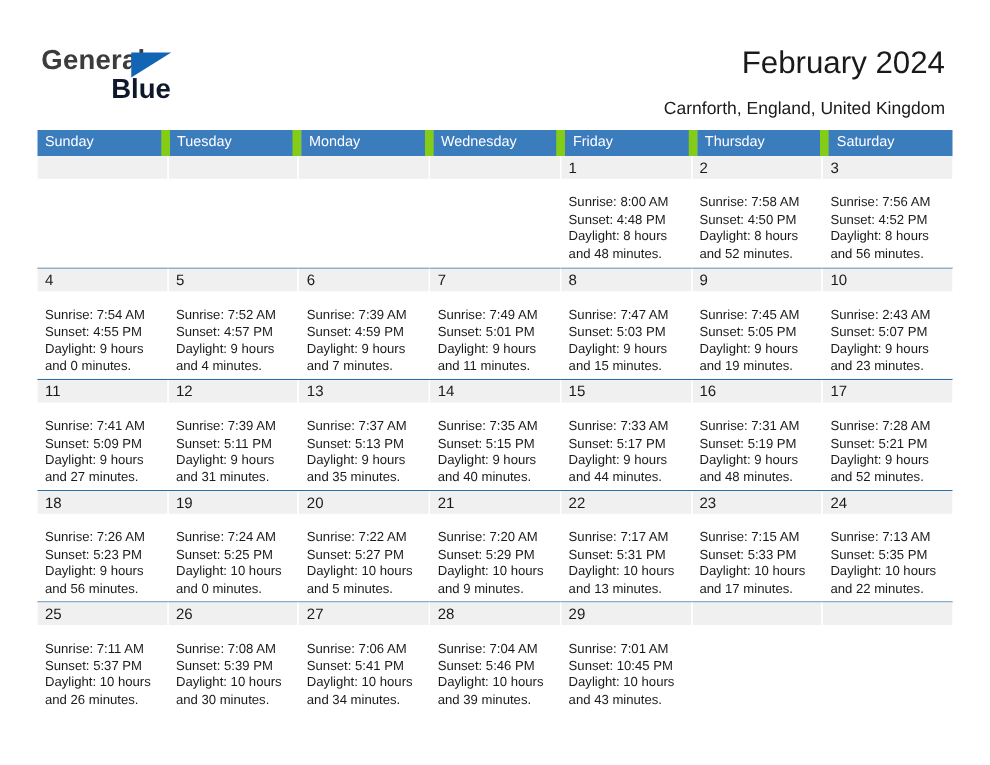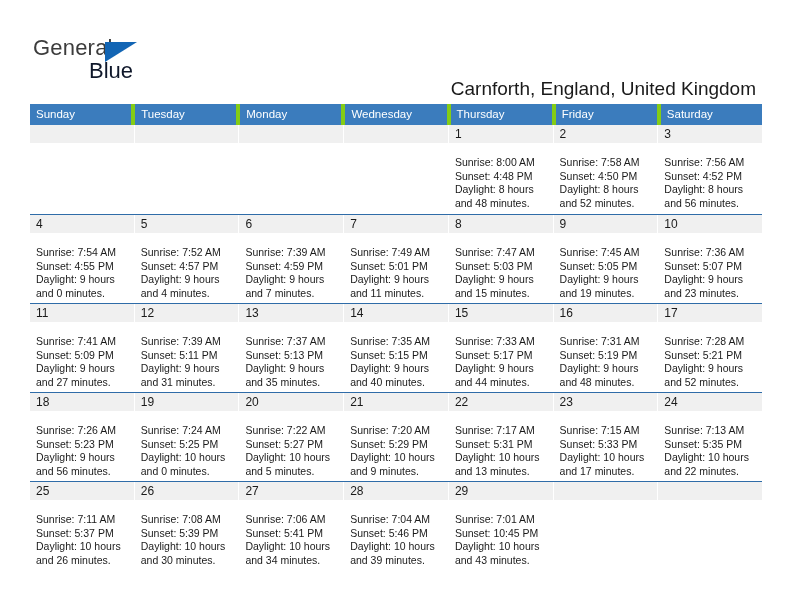--- a/index.html
+++ b/index.html
@@ -28,20 +28,21 @@
     top: 0;
     width: 792px;
     height: 100px;
   }
   .logo {
     position: absolute;
     left: 33px;
     top: 36px;
     width: 240px;
     height: 55px;
+    font-weight: bold;
   }
   .logo-general {
     position: absolute;
     left: 0;
     top: 0;
     font-size: 22px;
     color: #3c3c3c;
     letter-spacing: 0.2px;
     line-height: 24px;
   }
@@ -68,21 +69,21 @@
     top: 36px;
     font-size: 25px;
     color: #1a1a1a;
     text-align: right;
     white-space: nowrap;
   }
   .subtitle {
     position: absolute;
     right: 36px;
     top: 78px;
-    font-size: 19px;
+    font-size: 14px;
     color: #1a1a1a;
     text-align: right;
     white-space: nowrap;
   }
 
   
   .calendar {
     position: absolute;
     left: 30px;
     top: 104px;
@@ -95,21 +96,21 @@
     background: #ffffff;
   }
   .weekday {
     flex: 1 1 0;
     background: #3b7cbd;
     color: #ffffff;
     font-size: 11.5px;
     line-height: 21px;
     padding-left: 6px;
     box-sizing: border-box;
-    border-right: 4px solid #84cc16;
+    border-right: 7px solid #84cc16;
     white-space: nowrap;
     overflow: hidden;
   }
   .weekday:last-child { border-right: none; }
 
   .week {
     display: flex;
     width: 732px;
     height: 89px;
     border-top: 1px solid #2f6ca8;
@@ -158,31 +159,32 @@
 <div class="page">
 
   <div class="top">
 
     <div class="logo">
       <span class="logo-general">General</span>
       <span class="logo-tri"></span>
       <span class="logo-blue">Blue</span>
     </div>
 
+    <div class="title">February 2024</div>
     <div class="subtitle">Carnforth, England, United Kingdom</div>
   </div>
 
   <div class="calendar">
     <div class="weekday-row" id="weekday-row">
         <div class="weekday">Sunday</div>
         <div class="weekday">Tuesday</div>
         <div class="weekday">Monday</div>
         <div class="weekday">Wednesday</div>
+        <div class="weekday">Friday</div>
         <div class="weekday">Thursday</div>
-        <div class="weekday">Friday</div>
         <div class="weekday">Saturday</div>
       </div>
     <div id="weeks-container">
         <div class="week first">
           <div class="cell empty">
             <div class="daynum-band">
               <div class="daynum"></div>
             </div>
             <div class="lines"></div>
           </div>
@@ -303,21 +305,21 @@
               <div class="line">Sunset: 5:05 PM</div>
               <div class="line">Daylight: 9 hours</div>
               <div class="line">and 19 minutes.</div>
             </div>
           </div>
           <div class="cell">
             <div class="daynum-band">
               <div class="daynum">10</div>
             </div>
             <div class="lines">
-              <div class="line">Sunrise: 7:36 AM</div>
+              <div class="line">Sunrise: 2:43 AM</div>
               <div class="line">Sunset: 5:07 PM</div>
               <div class="line">Daylight: 9 hours</div>
               <div class="line">and 23 minutes.</div>
             </div>
           </div>
         </div>
         <div class="week">
           <div class="cell">
             <div class="daynum-band">
               <div class="daynum">11</div>

